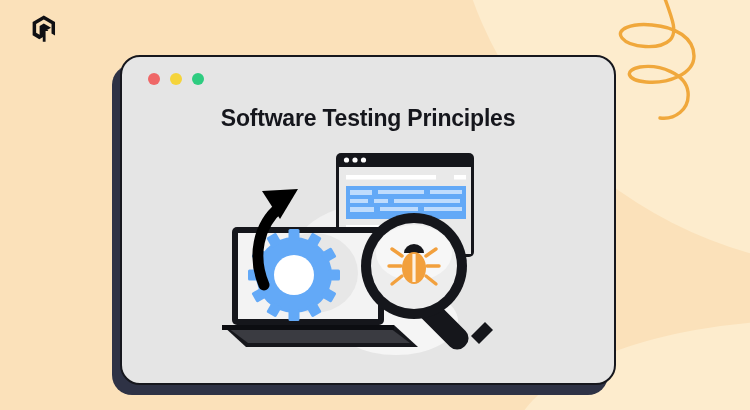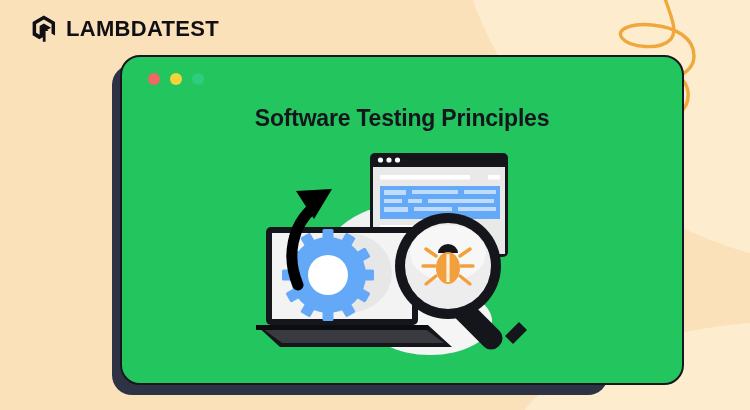--- a/index.html
+++ b/index.html
@@ -84,23 +84,23 @@
     top: 10px;
     width: 496px;
     height: 330px;
     background: #2e3245;
     border-radius: 20px;
   }
   .card {
     position: absolute;
     left: 0;
     top: 0;
-    width: 564px;
+    width: 496px;
     height: 330px;
-    background: #22c55e;
+    background: #e5e5e5;
     border: 2px solid #16171d;
     border-radius: 20px;
     overflow: hidden;
     padding-left: 28px;
   }
 
   .dots {
     position: absolute;
     top: 16px;
     left: 26px;
@@ -150,21 +150,20 @@
              C 58 70, 84 80, 86 98
              C 88 116, 72 126, 58 124" fill="none" stroke="#f0a83c" stroke-width="3.4" stroke-linecap="round" stroke-linejoin="round"></path>
   </svg>
 </div>
 
 <div class="logo">
   <svg class="logo-mark" viewBox="0 0 32 34">
     <path d="M15.8 1.6 L28.6 8.9 L28.6 24.5 L24.6 22.2 L24.6 11.2 L15.8 6.2 L7 11.2 L7 21.3 L11 23.6 L11 13.6 L15.8 10.8 L24 15.6 L20 17.9 L15.8 15.5 L15 16 L15 26 L10.6 28.6 L3 24.2 L3 8.9 Z" fill="#101014"></path>
     <path d="M14.6 31.6 L14.6 19.4 L11.4 19.4 L16.2 13.6 L21 19.4 L17.8 19.4 L17.8 31.6 Z" fill="#101014"></path>
   </svg>
-  <span class="logo-text">LAMBDATEST</span>
 </div>
 
 <div class="card-wrap">
   <div class="card-shadow"></div>
 
   <div class="card">
 
     <div class="dots">
       <span class="dot r"></span>
       <span class="dot y"></span>

